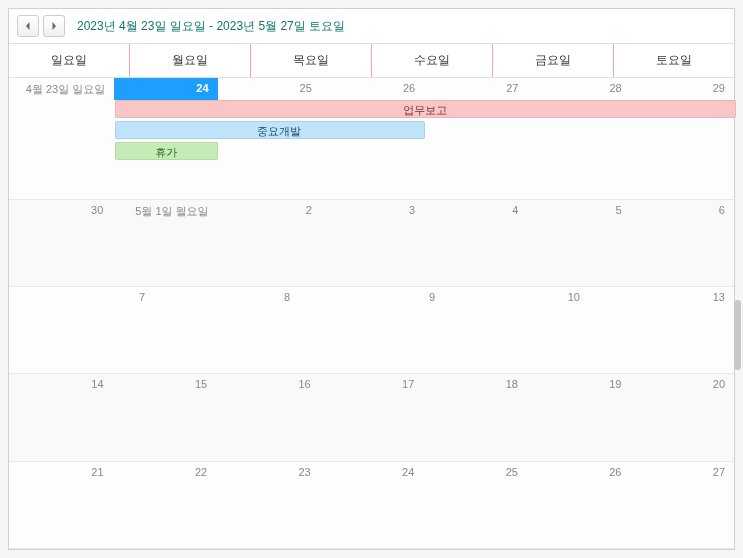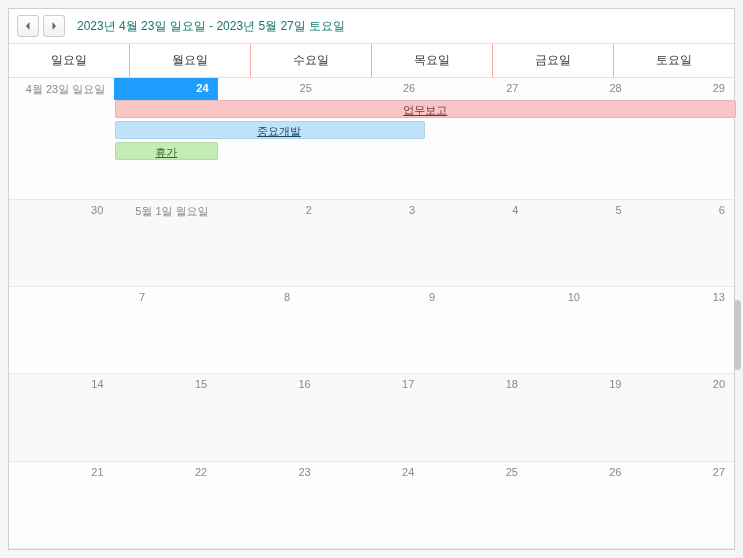--- a/index.html
+++ b/index.html
@@ -96,21 +96,20 @@
   height: 18px;
   line-height: 18px;
   font-size: 11px;
   text-align: center;
   border-radius: 2px;
   margin-bottom: 3px;
   border: 1px solid rgba(0,0,0,0.08);
   position: absolute;
   overflow: hidden;
   cursor: pointer;
-  text-decoration: underline;
 }
 .ev-pink { background: #f8c6c6; color: #7a2e2e; }
 .ev-blue { background: #bfe3f8; color: #1a4a6e; padding-left: 18px; }
 .ev-green { background: #c5ecb6; color: #2f6b1f; }
 .scrollbar-track {
   position: absolute;
   right: 2px;
   top: 100px;
   bottom: 10px;
   width: 7px;
@@ -139,22 +138,22 @@
       <svg viewBox="0 0 8 8">
           <path d="M2.5 0 L6 4 L2.5 8 Z"></path>
         </svg>
     </button>
     <span class="date-range">2023년 4월 23일 일요일 - 2023년 5월 27일 토요일</span>
   </div>
 
   <div class="day-headers" id="day-headers">
       <div class="day-header">일요일</div>
       <div class="day-header">월요일</div>
+      <div class="day-header">목요일</div>
       <div class="day-header">수요일</div>
-      <div class="day-header">목요일</div>
       <div class="day-header">금요일</div>
       <div class="day-header">토요일</div>
     </div>
 
   <div class="weeks" id="weeks">
       <div class="week first">
         <div class="day-cells">
           <div class="day-cell first-label">4월 23일 일요일</div>
           <div class="day-cell today">24</div>
           <div class="day-cell">25</div>

